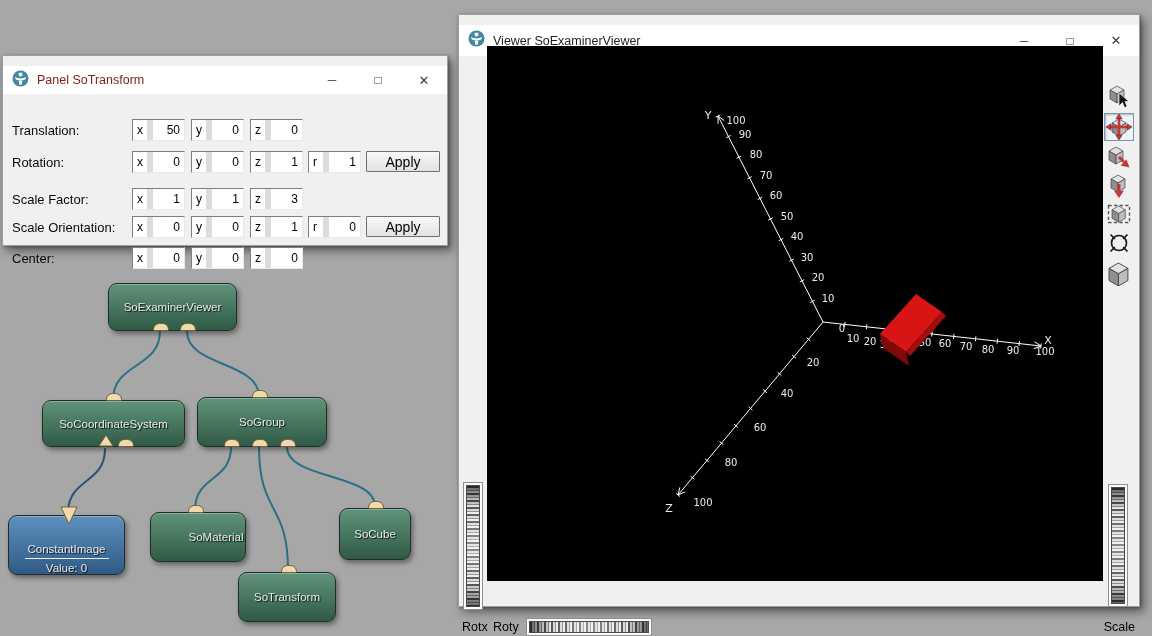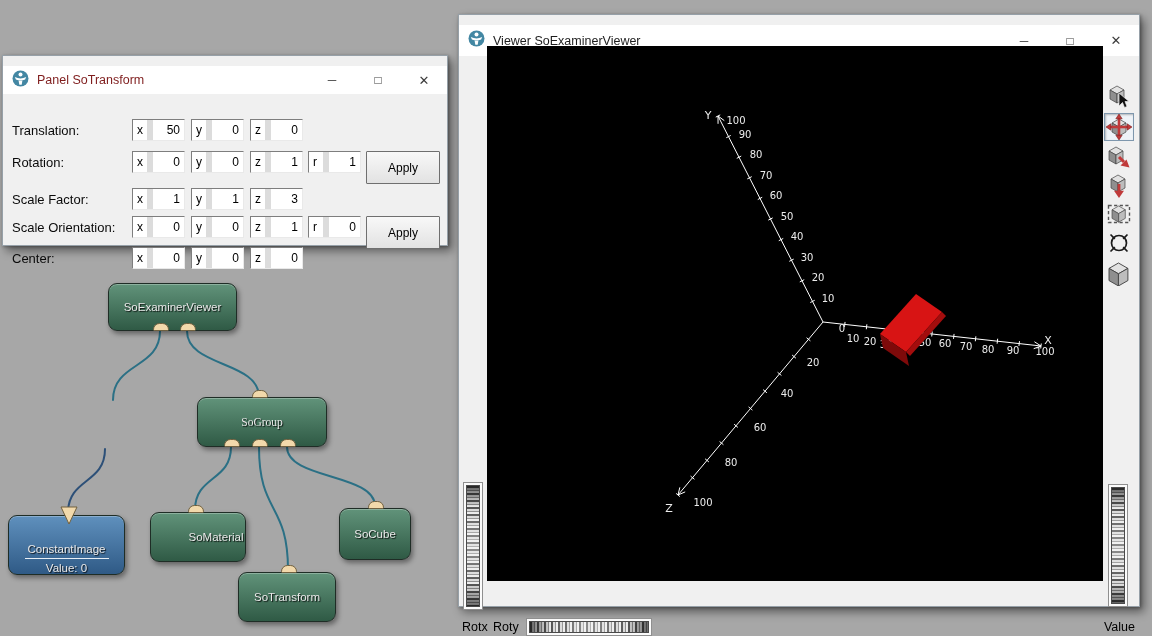--- a/index.html
+++ b/index.html
@@ -20,21 +20,21 @@
   .panel .titlebar{height:28px;}
   .pbody{position:absolute;left:0;top:28px;right:0;bottom:0;}
   .prow{position:absolute;left:0;height:22px;width:100%;}
   .rlabel{position:absolute;left:9px;top:4px;font-size:13px;color:#0a0a0a;}
   .nfield{position:absolute;top:0;width:53px;height:22px;background:#fff;border:1px solid;
           border-color:#7e7e7e #e9e9e9 #e9e9e9 #7e7e7e;display:flex;align-items:center;
           box-sizing:border-box;font-size:12px;color:#000;}
   .fl{margin-left:4px;width:8px;}
   .fstrip{width:6px;align-self:stretch;background:#dcdcdc;margin-left:2px;}
   .fv{flex:1;text-align:right;padding-right:4px;}
-  .applybtn{position:absolute;left:363px;top:0;width:74px;height:33px;font-size:12px;
+  .applybtn{position:absolute;left:363px;top:0;width:74px;height:21px;font-size:14px;
             font-family:inherit;background:linear-gradient(#f8f8f8,#e2e2e2);
             border:1px solid #6f6f6f;color:#000;border-radius:1px;}
   
   #graph-svg{position:absolute;left:0;top:0;z-index:1;pointer-events:none;}
   #graph-layer{position:absolute;left:0;top:0;width:100%;height:100%;z-index:2;}
   .gnode{position:absolute;border-radius:9px;border:1px solid #1f2d26;box-sizing:border-box;
          display:flex;flex-direction:column;align-items:center;justify-content:center;
          color:#e9e9e9;font-size:11.5px;text-shadow:1px 1px 1px rgba(0,0,0,.85);
          box-shadow:2px 3px 5px rgba(0,0,0,.4),inset 0 1px 0 rgba(255,255,255,.28);cursor:default;}
   .gnode.green{background:linear-gradient(#61937a,#2f5a45);}
@@ -80,21 +80,29 @@
       <path d="M231,447 C231,481.65 195,475.35 195,510" fill="none" stroke="#2b7085" stroke-width="2" stroke-linecap="round"></path>
       <path d="M259,447 C259,514.65 288,502.35 288,570" fill="none" stroke="#2b7085" stroke-width="2" stroke-linecap="round"></path>
       <path d="M287,447 C287,479.45 375,473.55 375,506" fill="none" stroke="#2b7085" stroke-width="2" stroke-linecap="round"></path>
     </svg>
   <div id="graph-layer">
       <div class="gnode green" style="left: 108px; top: 283px; width: 129px; height: 48px;">
         <div class="nlbl">SoExaminerViewer</div>
         <span class="dome bottom" style="left: 44px;"></span>
         <span class="dome bottom" style="left: 71px;"></span>
       </div>
-      <div class="gnode green" style="left: 197px; top: 397px; width: 130px; height: 50px; font-family: Liberation Serif, serif;">
+      <div class="gnode green" style="left: 42px; top: 400px; width: 143px; height: 47px;">
+        <div class="nlbl">SoCoordinateSystem</div>
+        <span class="dome top" style="left: 63px;"></span>
+        <span class="tri" style="left: 55px; bottom: -1px;"><svg width="16" height="13">
+            <polygon points="8,1 15,12 1,12" fill="#f2d9ab" stroke="#70603f"></polygon>
+          </svg></span>
+        <span class="dome bottom" style="left: 75px;"></span>
+      </div>
+      <div class="gnode green" style="left: 197px; top: 397px; width: 130px; height: 50px;">
         <div class="nlbl">SoGroup</div>
         <span class="dome top" style="left: 54px;"></span>
         <span class="dome bottom" style="left: 26px;"></span>
         <span class="dome bottom" style="left: 54px;"></span>
         <span class="dome bottom" style="left: 82px;"></span>
       </div>
       <div class="gnode blue" style="left: 8px; top: 515px; width: 117px; height: 60px; justify-content: flex-end;">
         <div class="ci-title">ConstantImage</div>
         <div>Value: 0</div>
         <span class="tri" style="left: 51px; top: -10px;"><svg width="18" height="19">
@@ -418,18 +426,18 @@
         </div>
       <div class="twframe" id="dolly-wheel">
           <div class="twv-i"></div>
         </div>
       <div class="bbar">
         <span class="bl" style="left:3px">Rotx</span>
         <span class="bl" style="left:34px">Roty</span>
         <div class="twframe" id="roty-wheel">
             <div class="twh-i"></div>
           </div>
-        <span class="bl dlabel" style="right:4px">Value</span>
+        <span class="bl dlabel" style="right:4px">Scale</span>
       </div>
     </div>
   </div>
 
 </div>
 
 </body></html>

